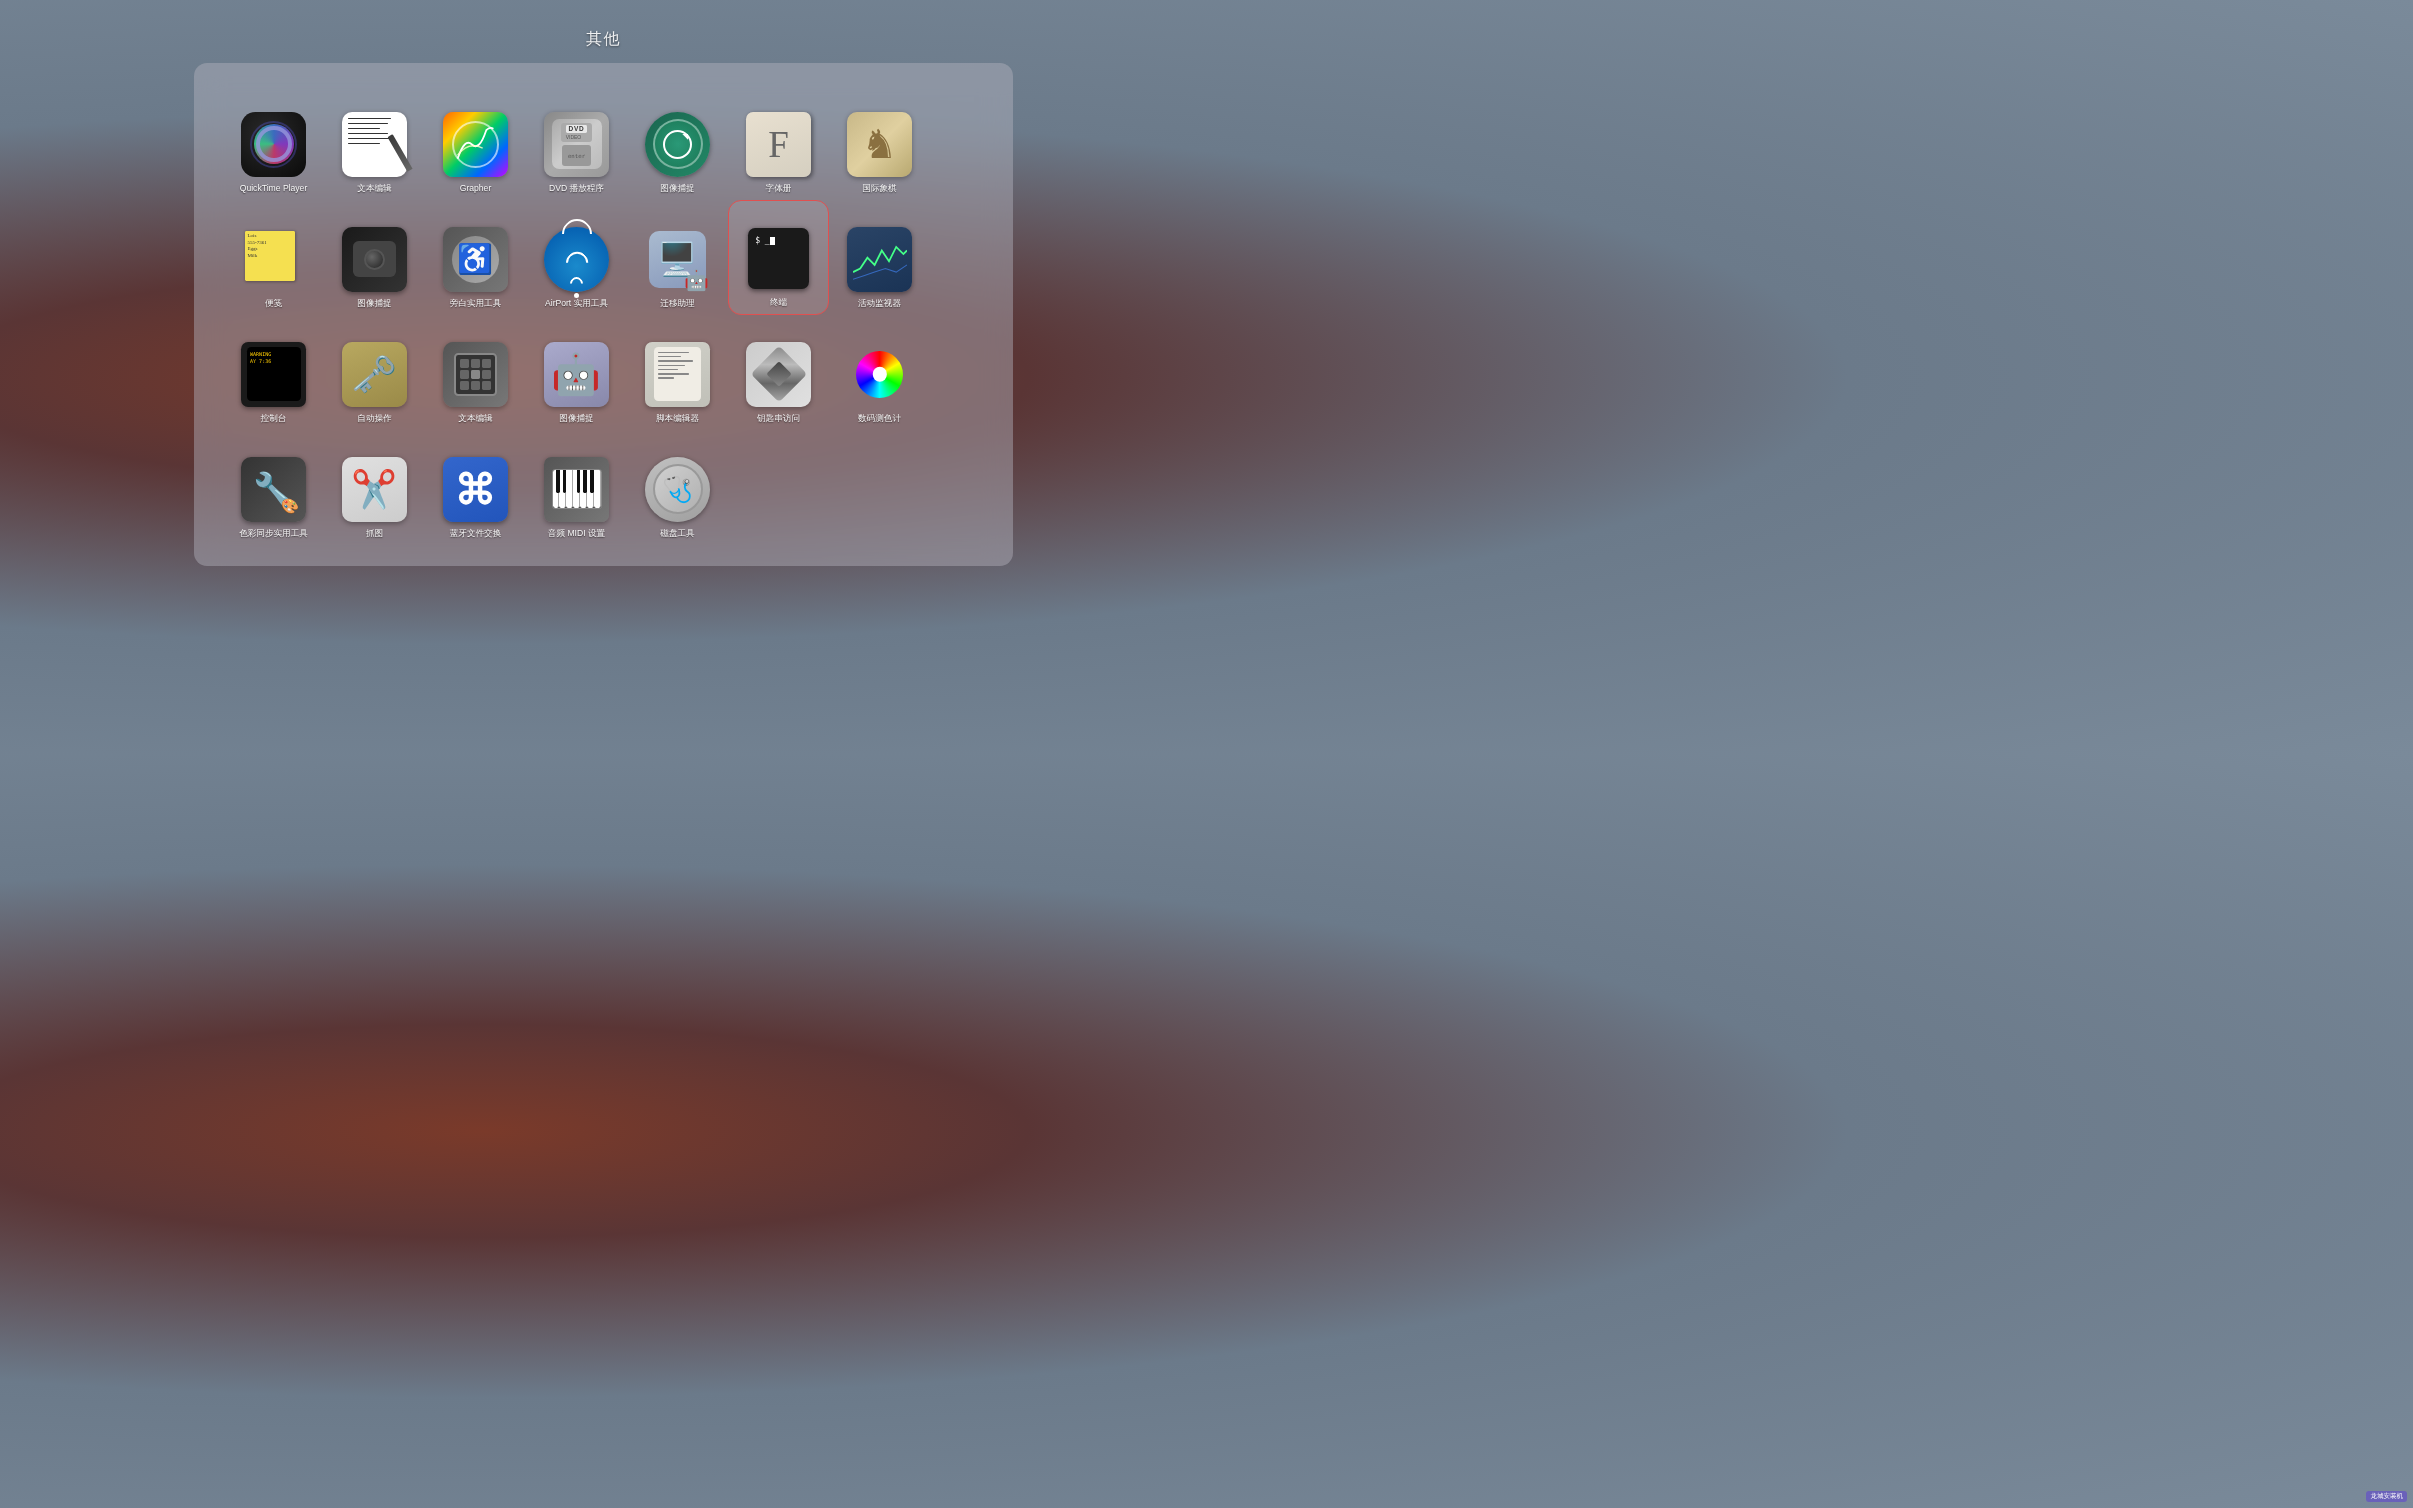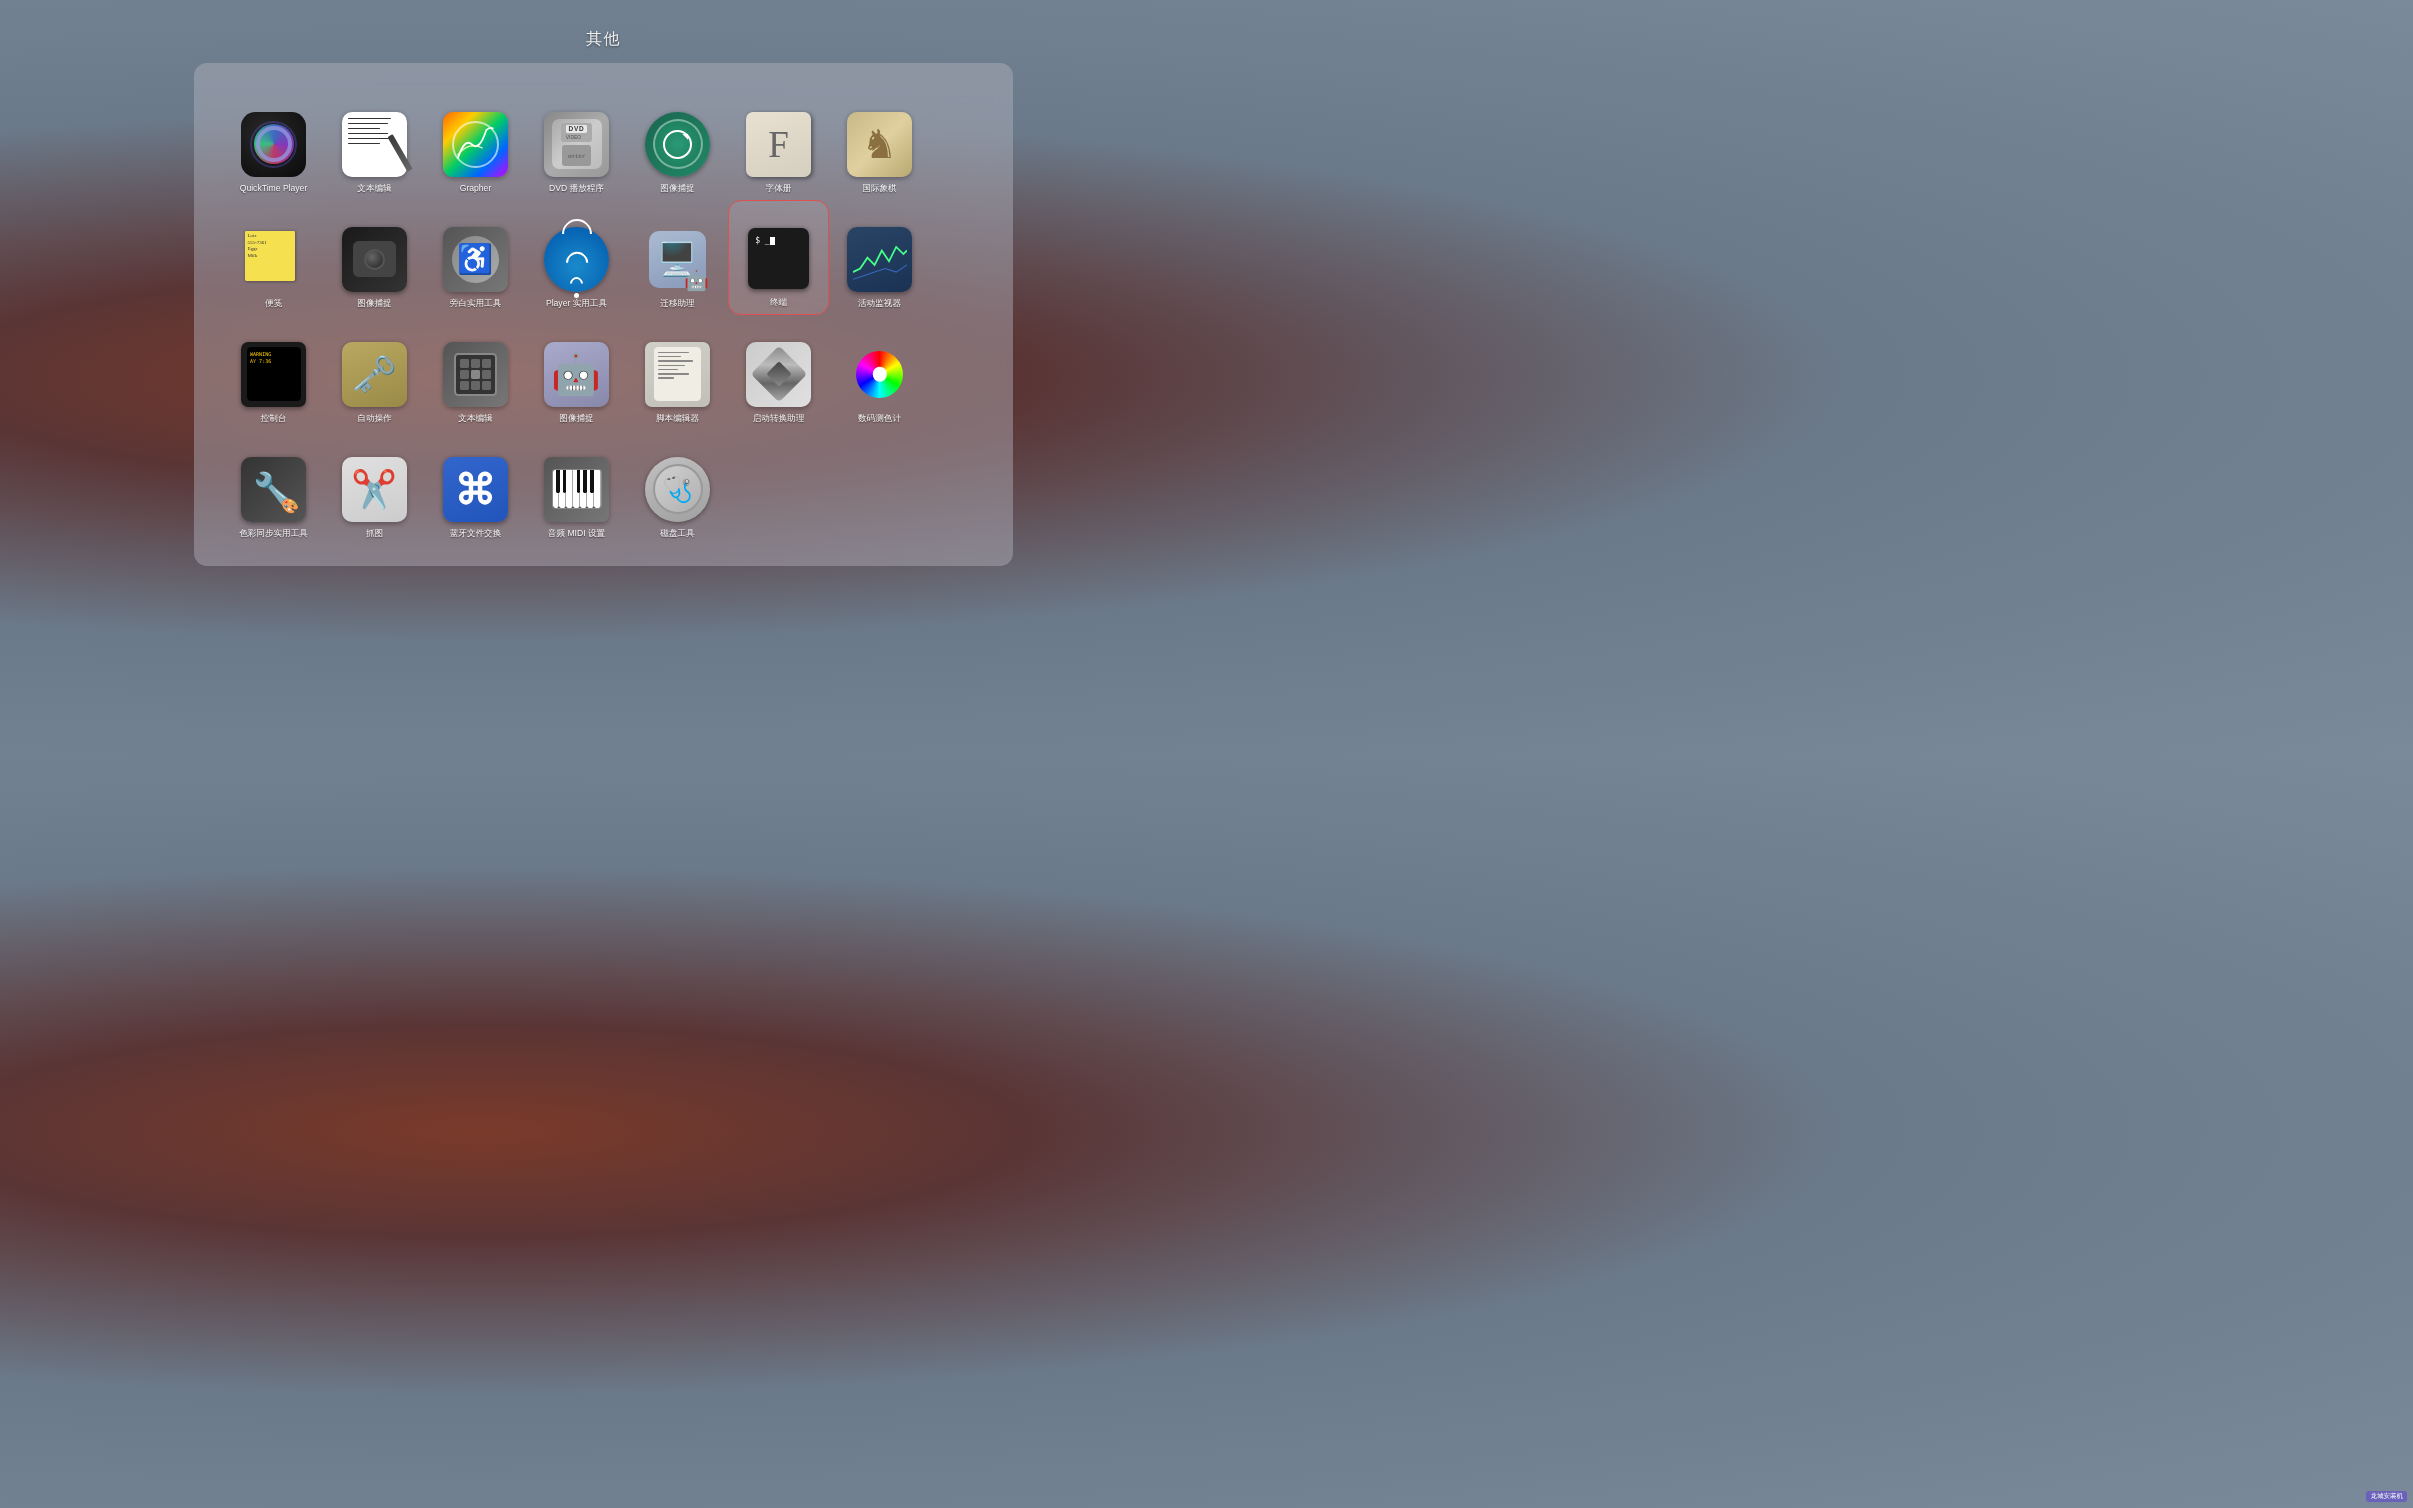--- a/index.html
+++ b/index.html
@@ -742,21 +742,21 @@
       <div class="app-icon">
         <div class="icon-airport">
           <div class="wifi-waves">
             <div class="wifi-dot"></div>
             <div class="wifi-arc s"></div>
             <div class="wifi-arc m"></div>
             <div class="wifi-arc l"></div>
           </div>
         </div>
       </div>
-      <span class="app-label">Player 实用工具</span>
+      <span class="app-label">AirPort 实用工具</span>
     </div>
 
     <div class="app-item">
       <div class="app-icon">
         <div class="icon-migration">
           <div class="migration-finder">
             <span class="finder-face">🖥️</span>
             <div style="position:absolute;bottom:-3.6px;right:-3.6px;font-size:20px;">🤖</div>
           </div>
         </div>
@@ -856,21 +856,21 @@
     </div>
 
     <div class="app-item">
       <div class="app-icon">
         <div class="icon-bootcamp">
           <div class="bootcamp-diamond">
             <div class="bootcamp-inner"></div>
           </div>
         </div>
       </div>
-      <span class="app-label">启动转换助理</span>
+      <span class="app-label">钥匙串访问</span>
     </div>
 
     <div class="app-item">
       <div class="app-icon">
         <div class="icon-colorimeter">
           <div class="colorwheel"></div>
         </div>
       </div>
       <span class="app-label">数码测色计</span>
     </div>

